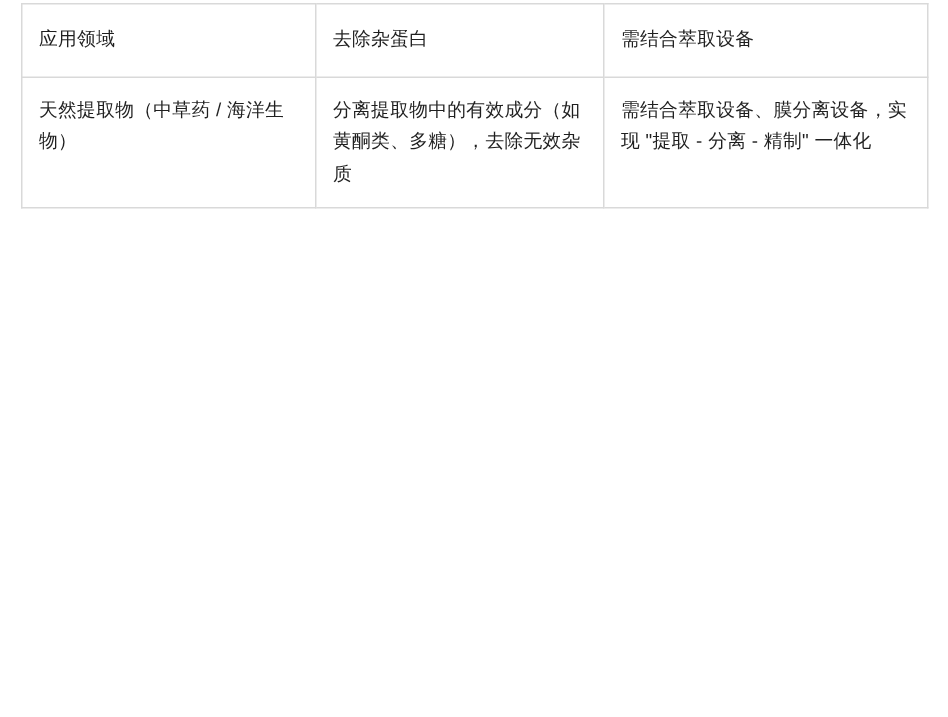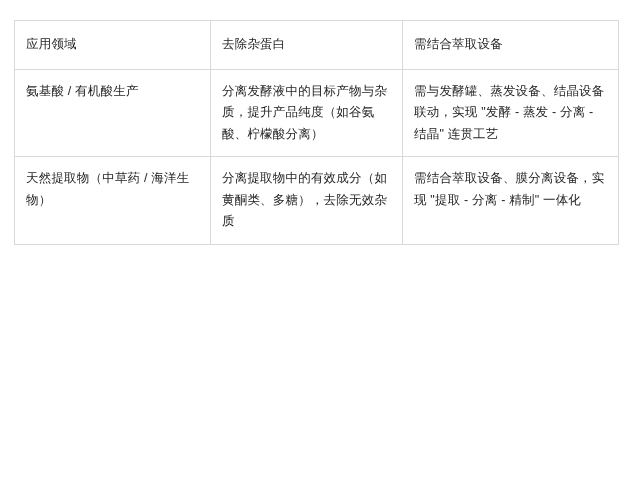--- a/index.html
+++ b/index.html
@@ -8,21 +8,21 @@
     background: #ffffff;
   }
   body {
     width: 632px;
     height: 478px;
     font-family: "Liberation Sans", "DejaVu Sans", sans-serif;
     color: #1a1a1a;
     overflow: hidden;
   }
   .table-wrap {
-    padding: 20px 14px 0 14px;
+    padding: 2px 14px 0 14px;
     box-sizing: border-box;
   }
   table.data-table {
     border-collapse: collapse;
     width: 604px;
     table-layout: fixed;
   }
   table.data-table th,
   table.data-table td {
     border: 1px solid #d9d9d9;
@@ -57,24 +57,19 @@
     </colgroup>
     <thead>
       <tr>
         <th>应用领域</th>
         <th>去除杂蛋白</th>
         <th>需结合萃取设备</th>
       </tr>
     </thead>
     <tbody>
       <tr>
-        <td>氨基酸 / 有机酸生产</td>
-        <td>分离发酵液中的目标产物与杂质，提升产品纯度（如谷氨酸、柠檬酸分离）</td>
-        <td>需与发酵罐、蒸发设备、结晶设备联动，实现 "发酵 - 蒸发 - 分离 - 结晶" 连贯工艺</td>
-      </tr>
-      <tr>
         <td>天然提取物（中草药 / 海洋生物）</td>
         <td>分离提取物中的有效成分（如黄酮类、多糖），去除无效杂质</td>
         <td>需结合萃取设备、膜分离设备，实现 "提取 - 分离 - 精制" 一体化</td>
       </tr>
     </tbody>
   </table>
 </div>
 
 </body></html>

